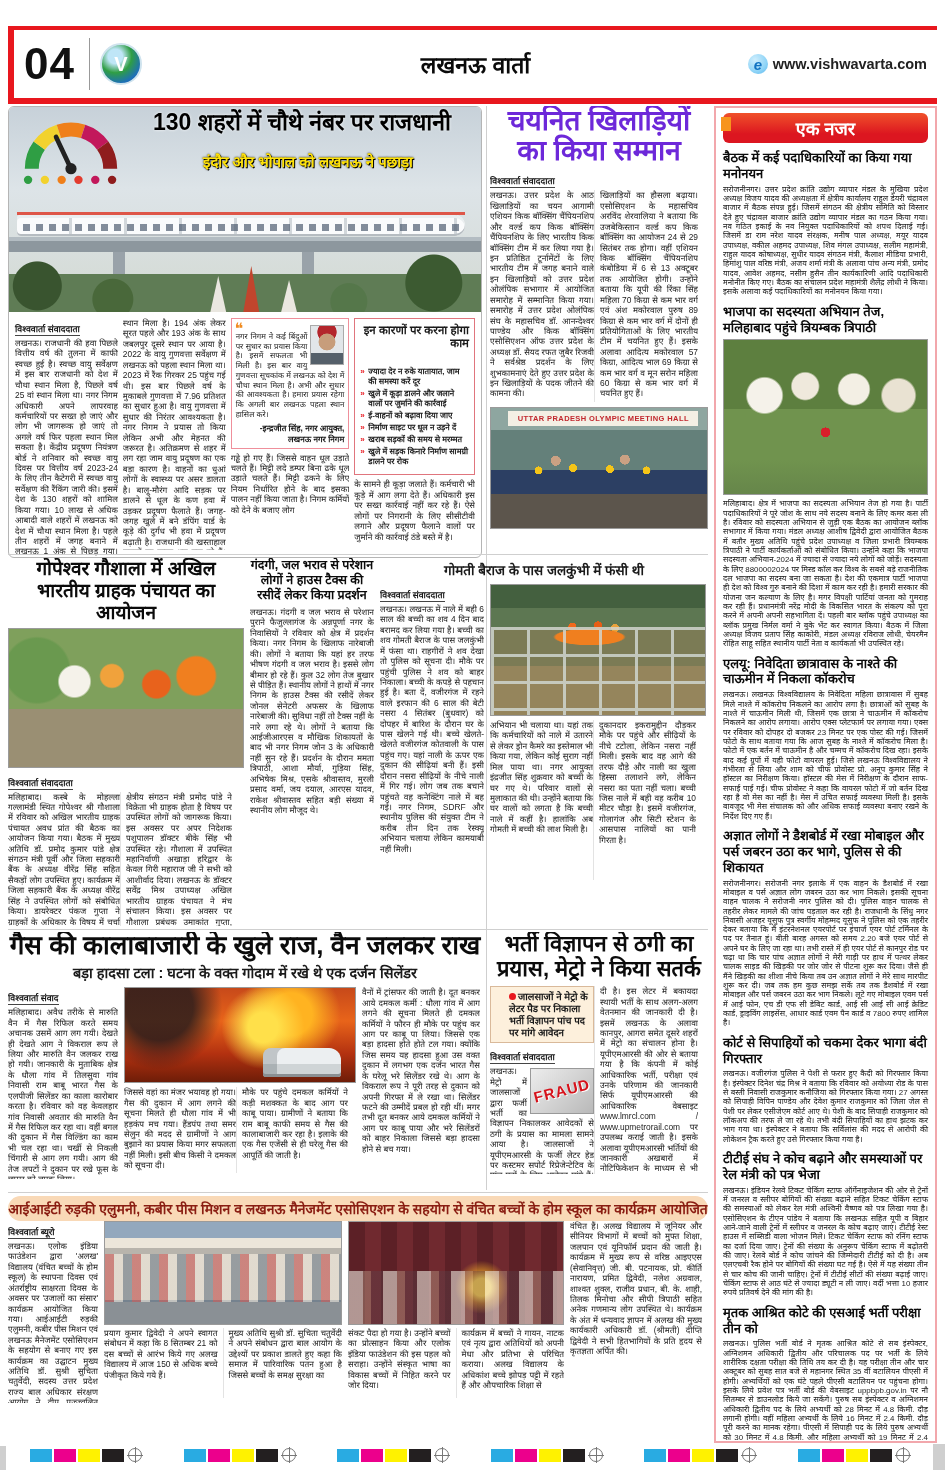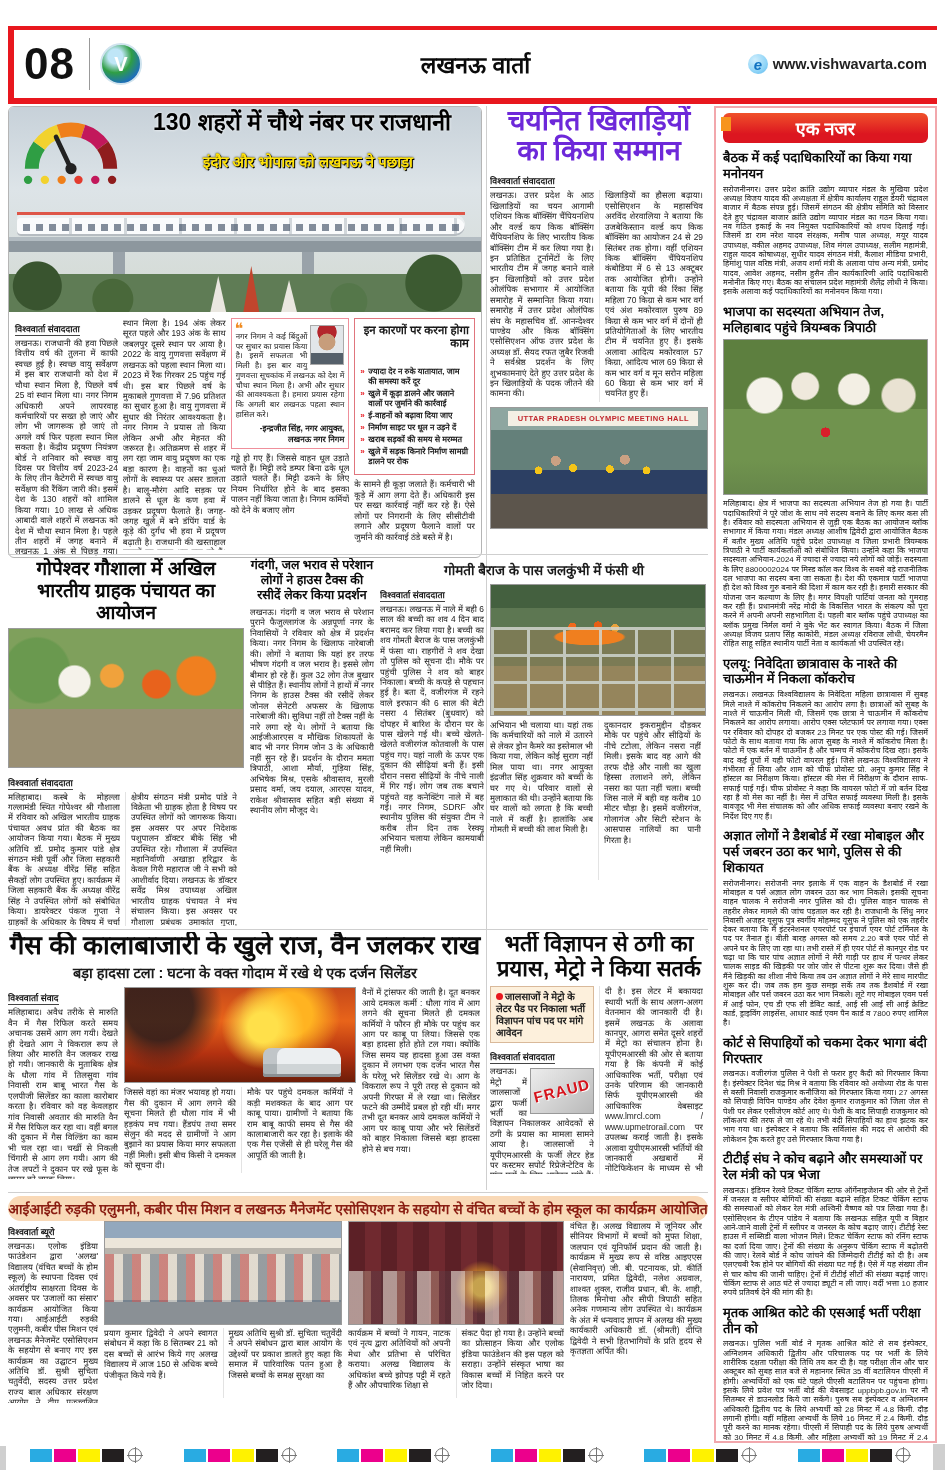--- a/index.html
+++ b/index.html
@@ -3,21 +3,21 @@
 <meta charset="utf-8">
 <style>
 *{margin:0;padding:0;box-sizing:border-box}
 html,body{background:#fff}
 body{width:945px;height:1473px;font-family:"Liberation Sans","DejaVu Sans",sans-serif;color:#1a1a1a;position:relative}
 .sheet{position:absolute;left:0;top:0;width:945px;height:1473px;overflow:hidden;background:#fff}
 .abs{position:absolute}
 h1,h2,h3{color:#0b0b0b;font-weight:bold;font-family:"Liberation Sans","DejaVu Sans",sans-serif}
 .body-txt{font-size:8.4px;line-height:1.24;text-align:justify;overflow:hidden;color:#222}
 .byline{font-weight:bold;font-size:8.8px;border-bottom:1px solid #444;display:inline-block;margin-bottom:2px}
-.cols{display:flex;gap:5px}
+.cols{display:flex;}
 .cols>div+div{border-left:1px solid #e3e3e3;padding-left:5px}
 .photo{position:relative;overflow:hidden;border:1px solid #9a9a9a}
 .rule-h{position:absolute;height:1px;background:#cfcfcf}
 .rule-v{position:absolute;width:1px;background:#cfcfcf}
 
 
 .masthead{left:8px;top:26px;width:929px;height:72px;border-top:4px solid #e8171e;border-left:6px solid #e8171e;display:flex;align-items:center;background:#fff}
 .mast-underline{left:8px;top:98px;width:929px;height:6px;background:#e8171e}
 .pageno{font-size:44px;font-weight:bold;padding:0 14px 0 10px;color:#111;letter-spacing:1px}
 .mast-div{width:1px;height:52px;background:#999;margin-right:10px}
@@ -100,21 +100,21 @@
 .ph-fire{height:96px;margin-bottom:4px;background:radial-gradient(circle at 15% 20%,rgba(40,28,28,.85) 0 16%,transparent 30%),radial-gradient(circle at 60% 42%,#ffe04a 0 10%,transparent 28%),radial-gradient(circle at 72% 28%,#ffb321 0 12%,transparent 28%),linear-gradient(180deg,#c7491a 0,#e8641a 35%,#b33110 70%,#6e1d08 100%)}
 .ph-fire::after{content:"";position:absolute;right:6%;bottom:6%;width:34%;height:30%;background:linear-gradient(180deg,#eceff1 0 55%,#cfd4d6 55%);border-radius:8px 12px 3px 3px;box-shadow:inset 0 -3px 0 #8a8f92,inset 14px 0 0 rgba(60,70,80,.25)}
 .gas-sub-cols{height:86px}
 .gas-sub-cols>div{width:112px}
 .gas-c4{width:118px;height:190px}
 
 .art-metro{left:490px;top:932px;width:218px;height:258px;overflow:hidden}
 .metro-head{font-size:22px;text-align:center;line-height:1.12;margin-bottom:5px}
 .metro-cols{height:190px}
 .metro-cols>div{width:104px}
-.hl-box{background:#fdf0dc;border:1px solid #d9b99a;padding:4px 4px 4px 5px;font-size:9.8px;font-weight:bold;line-height:1.2;margin-bottom:3px;position:relative}
+.hl-box{background:#fdf0dc;border:1px solid #d9b99a;padding:4px 4px 4px 18px;font-size:9.8px;font-weight:bold;line-height:1.2;margin-bottom:3px;position:relative}
 .hl-box .dot{display:inline-block;width:7px;height:7px;border-radius:50%;background:#e8171e;margin-right:2px}
 .fraud{float:right;width:64px;height:46px;margin:2px 0 2px 3px;background:linear-gradient(135deg,#ededed,#b9b9b9);border:1px solid #999;position:relative}
 .fraud span{position:absolute;inset:0;display:flex;align-items:center;justify-content:center;transform:rotate(-14deg);color:#d6121b;font-weight:bold;font-size:15px;letter-spacing:1px;text-shadow:1px 1px 0 #fff}
 
 
 .art-alakh{left:8px;top:1196px;width:700px;height:246px;overflow:hidden}
 .alakh-kicker{height:25px;background:#f9d9b7;border-radius:13px;color:#8a1d12;font-weight:bold;font-size:14px;display:flex;align-items:center;justify-content:center;white-space:nowrap;overflow:hidden}
 .alakh-head{font-size:24px;text-align:center;line-height:1.1;margin:5px 0 5px}
 .alakh-row{display:flex;gap:6px;height:180px}
 .alakh-c1{width:90px}
@@ -147,21 +147,21 @@
 .reg-glyph::after{top:50%;left:-2px;right:-2px;height:1px}
 .edge-l{position:absolute;left:0;top:1446px;width:6px;height:24px;background:#cfcfcf}
 .edge-r{position:absolute;right:0;top:1444px;width:12px;height:26px;background:#cfcfcf}
 </style>
 </head>
 <body>
 
 <div class="sheet">
 
   <div class="abs masthead">
-    <div class="pageno">08</div>
+    <div class="pageno">04</div>
     <div class="mast-div"></div>
     <div class="logo-globe">V</div>
     <div class="mast-center">लखनऊ वार्ता</div>
     <div class="mast-right">
       <span class="e-icon">e</span>
       <span class="mast-url">www.vishwavarta.com</span>
     </div>
   </div>
   <div class="abs mast-underline"></div>
 
@@ -325,22 +325,22 @@
       <div class="alakh-m1">
         <div class="photo ph-children"></div>
         <div class="mini-cols">
           <div class="body-txt">प्रयाग कुमार द्विवेदी ने अपने स्वागत संबोधन में कहा कि 8 सितम्बर 21 को दस बच्चों से आरंभ किये गए अलख विद्यालय में आज 150 से अधिक बच्चे पंजीकृत किये गये हैं।</div>
           <div class="body-txt">मुख्य अतिथि सुश्री डॉ. सुचिता चतुर्वेदी ने अपने संबोधन द्वारा बाल आयोग के उद्देश्यों पर प्रकाश डालते हुए कहा कि समाज में पारिवारिक पतन हुआ है जिससे बच्चों के समक्ष सुरक्षा का</div>
         </div>
       </div>
       <div class="alakh-m2">
         <div class="photo ph-lamp"></div>
         <div class="mini-cols">
+          <div class="body-txt">संकट पैदा हो गया है। उन्होंने बच्चों का प्रोत्साहन किया और एलोक इंडिया फाउंडेशन की इस पहल को सराहा। उन्होंने संस्कृत भाषा का विकास बच्चों में निहित करने पर जोर दिया।</div>
           <div class="body-txt">कार्यक्रम में बच्चों ने गायन, नाटक एवं नृत्य द्वारा अतिथियों को अपनी मेधा और प्रतिभा से परिचित कराया। अलख विद्यालय के अधिकांश बच्चे झोपड़ पट्टी में रहते हैं और औपचारिक शिक्षा से</div>
-          <div class="body-txt">संकट पैदा हो गया है। उन्होंने बच्चों का प्रोत्साहन किया और एलोक इंडिया फाउंडेशन की इस पहल को सराहा। उन्होंने संस्कृत भाषा का विकास बच्चों में निहित करने पर जोर दिया।</div>
         </div>
       </div>
       <div class="alakh-c6 body-txt" style="height:180px">वंचित हैं। अलख विद्यालय में जूनियर और सीनियर विभागों में बच्चों को मुफ्त शिक्षा, जलपान एवं यूनिफॉर्म प्रदान की जाती है। कार्यक्रम में मुख्य रूप से वरिष्ठ आइएएस (सेवानिवृत्त) जी. बी. पटनायक, प्रो. कीर्ति नारायण, प्रमित द्विवेदी, नलेश अग्रवाल, शाश्वत शुक्ल, राजीव प्रधान, बी. के. शाही, तिलक मिनोचा और सीपी त्रिपाठी सहित अनेक गणमान्य लोग उपस्थित थे। कार्यक्रम के अंत में धन्यवाद ज्ञापन में अलख की मुख्य कार्यकारी अधिकारी डॉ. (श्रीमती) दीप्ति द्विवेदी ने सभी हितभागियों के प्रति हृदय से कृतज्ञता अर्पित की।</div>
     </div>
   </div>
 
   <div class="abs sidebar">
     <div class="ek-najar">एक नजर</div>
     <div>
         <h3>बैठक में कई पदाधिकारियों का किया गया मनोनयन</h3>

